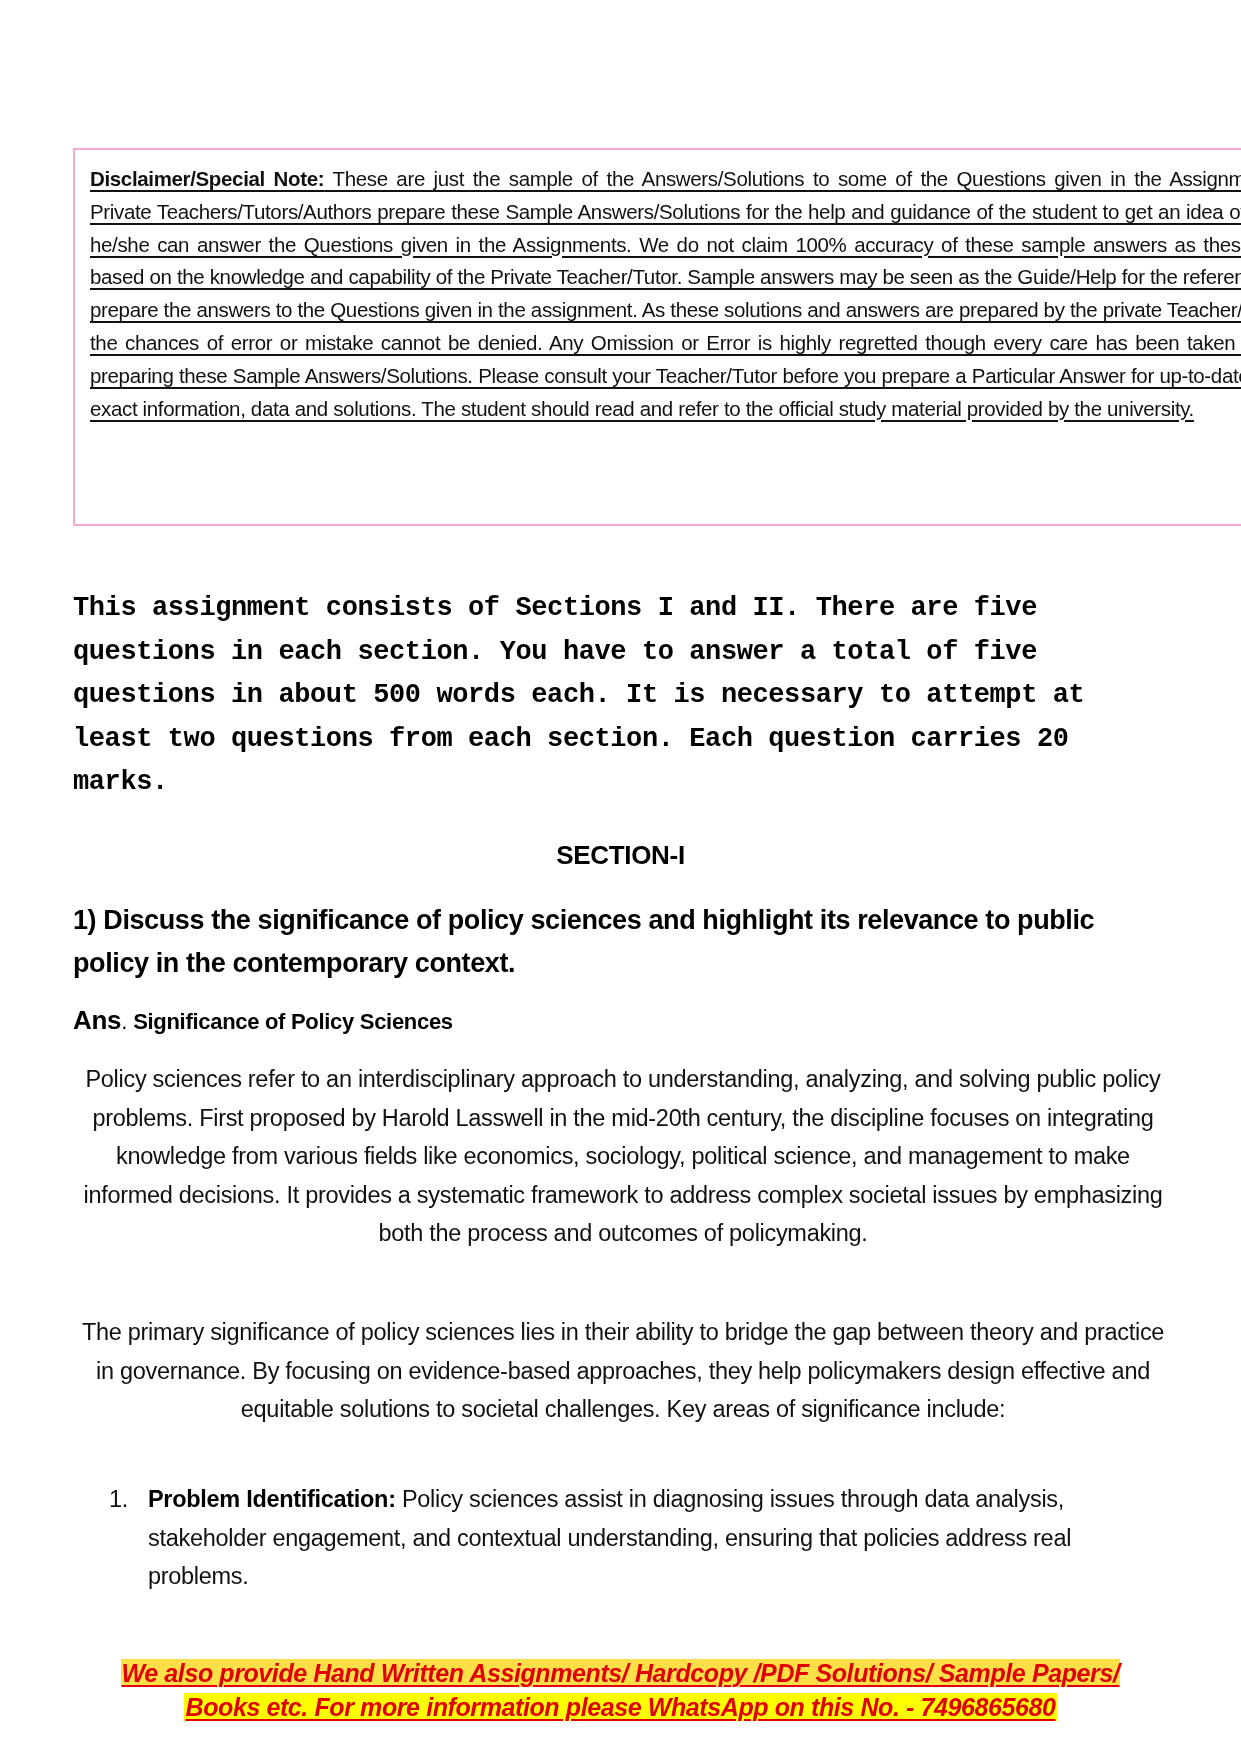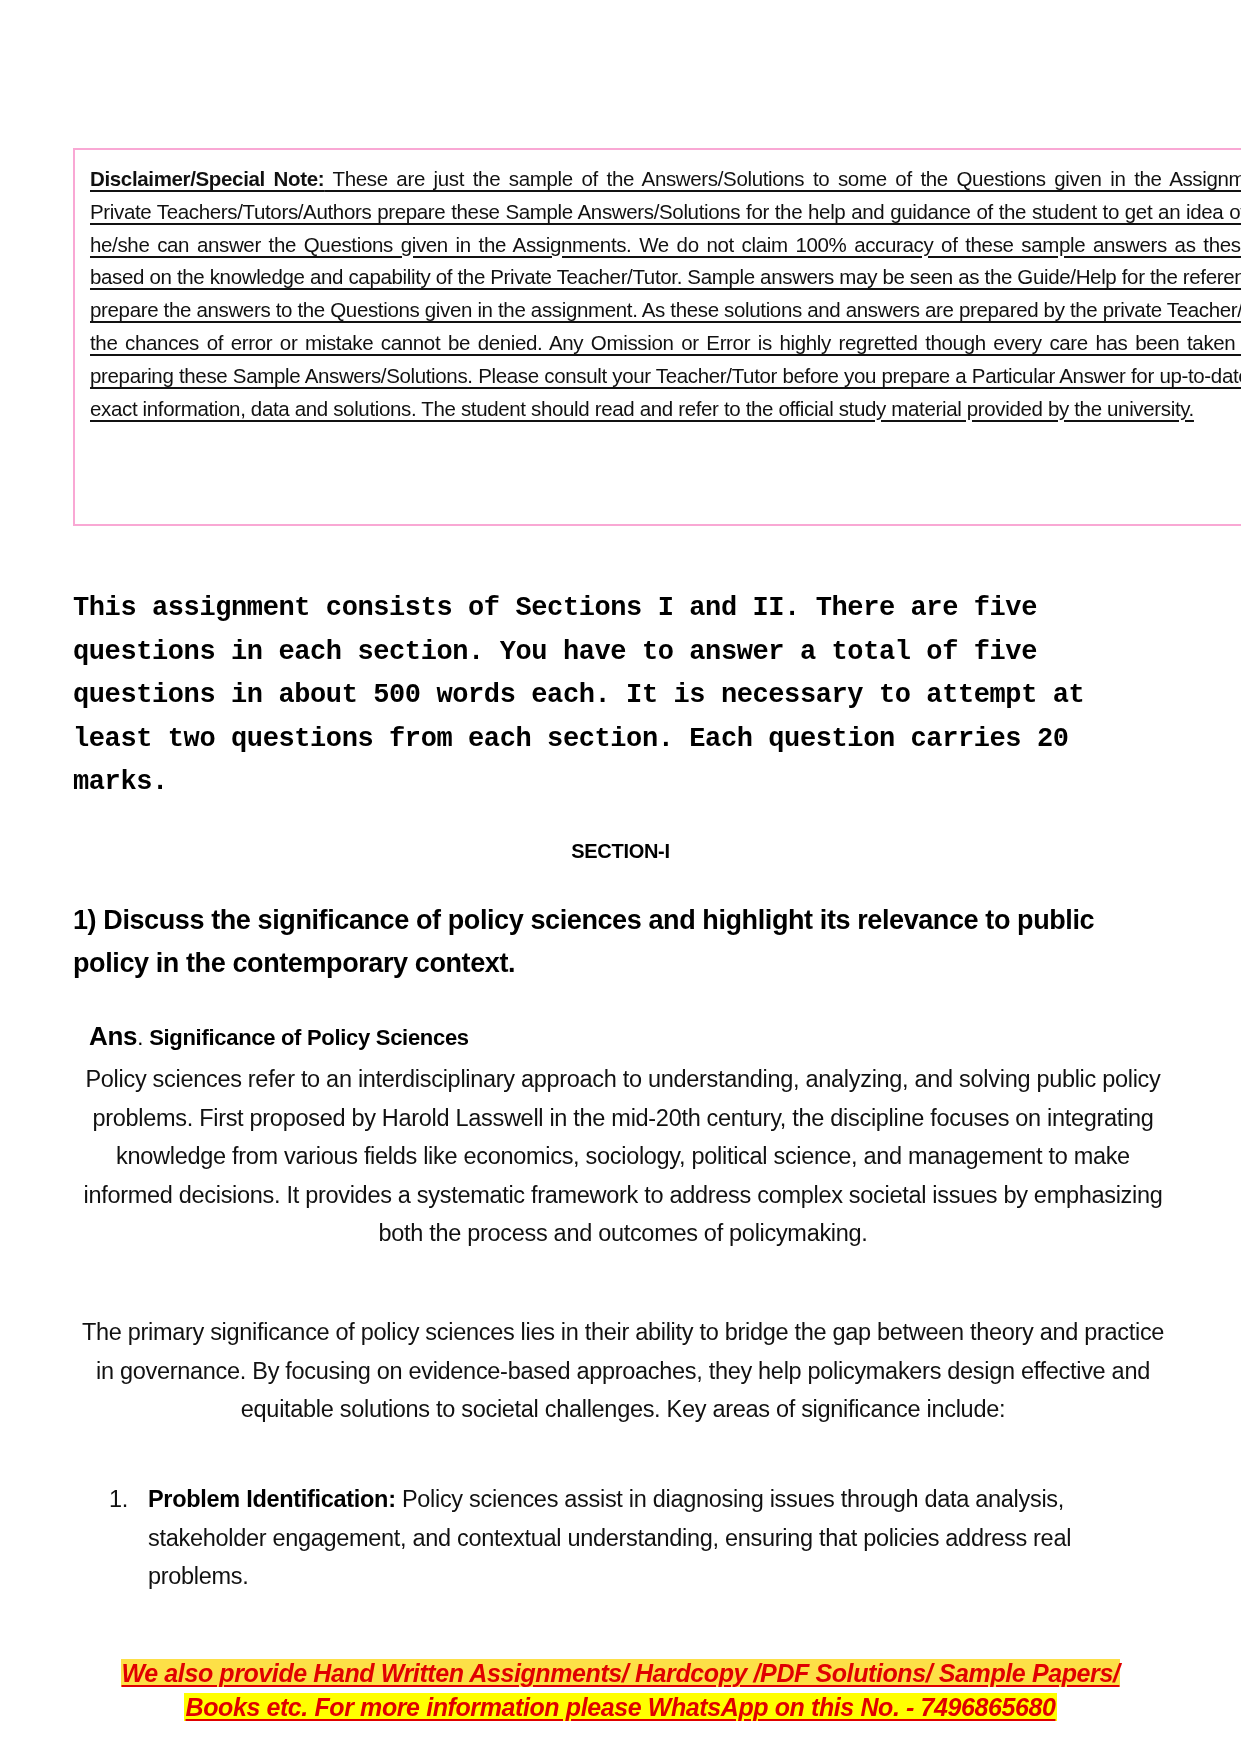--- a/index.html
+++ b/index.html
@@ -20,30 +20,30 @@
   }
   .disclaimer-text b { font-weight: bold; }
 
   .instructions {
     position: absolute; left: 73px; top: 587px; width: 1100px;
     font-size: 27px; font-weight: bold; line-height: 43.5px; letter-spacing: -0.4px; margin: 0; font-family: Liberation Mono, monospace;
   }
 
   .section-heading {
     position: absolute; left: 0; width: 1241px; top: 840px; text-align: center;
-    font-size: 20px; font-weight: bold; margin: 0; letter-spacing: -0.3px;
+    font-size: 26px; font-weight: bold; margin: 0; letter-spacing: -0.3px;
   }
 
   .question {
     position: absolute; left: 73px; top: 899px; width: 1100px;
     font-size: 27px; font-weight: bold; line-height: 43px; margin: 0; letter-spacing: -0.4px;
   }
 
   .ans-heading {
-    position: absolute; left: 73px; top: 1005px; margin: 16px;
+    position: absolute; left: 73px; top: 1005px; margin: 0;
     font-weight: bold;
   }
   .ans-heading .ans-label { font-size: 26px; letter-spacing: -0.3px; }
   .ans-heading .ans-dot { font-size: 22px; font-weight: normal; }
   .ans-heading .ans-title { font-size: 22px; letter-spacing: -0.3px; }
 
   .para {
     position: absolute; left: 73px; width: 1100px; margin: 0;
     font-size: 23.5px; line-height: 38.5px; letter-spacing: -0.3px; color: #111; text-align: center;
   }

